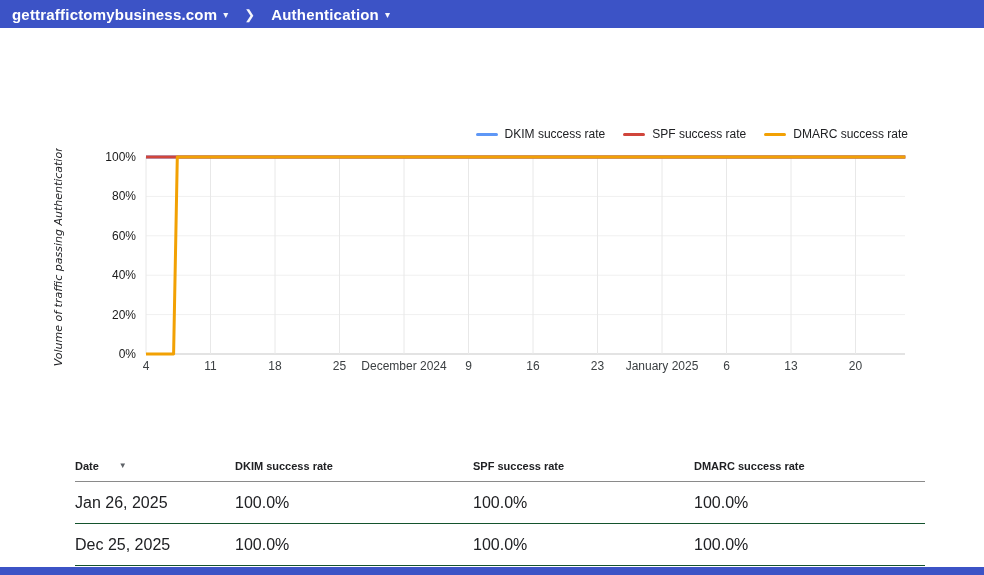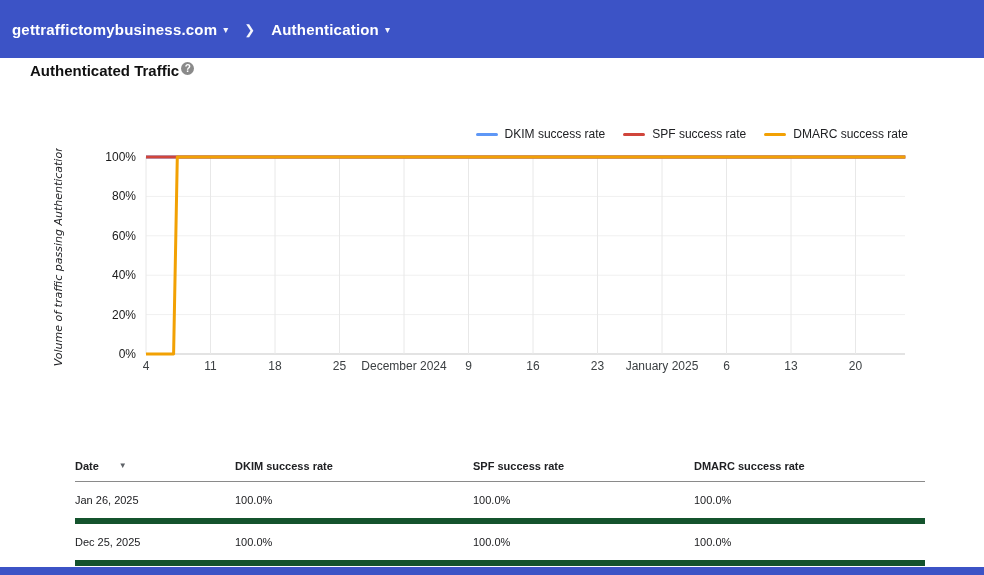--- a/index.html
+++ b/index.html
@@ -1,21 +1,21 @@
 <!DOCTYPE html>
 <html><head>
 <meta charset="utf-8">
 <style>
   * { margin:0; padding:0; box-sizing:border-box; }
   html,body { background:#fff; }
   body { font-family:"Liberation Sans", sans-serif; }
   .app { position:relative; width:984px; height:575px; overflow:hidden; background:#fff; }
 
   
-  .topbar { position:absolute; top:0; left:0; right:0; height:58px; background:#3c53c6;
+  .topbar { position:absolute; top:0; left:0; right:0; height:28px; background:#3c53c6;
             display:flex; align-items:center; padding:0 12px; color:#fff; }
   .dropdown { display:flex; align-items:center; cursor:pointer; }
   .dd-label { font-size:15px; font-weight:700; letter-spacing:.2px; }
   .dd-label.section { font-weight:700; }
   .caret { font-size:10px; margin-left:6px; opacity:.95; }
   .chev { margin:0 16px; font-size:13px; opacity:.95; }
 
   
   .title-row { position:absolute; top:62px; left:30px; display:flex; align-items:flex-start; }
   .title-row h1 { font-size:15px; font-weight:700; color:#111; line-height:18px; }
@@ -34,45 +34,41 @@
   .tick-y { font:12px "Liberation Sans", sans-serif; fill:#1a1a1a; }
   .ylabel { font:italic 11px "DejaVu Sans", sans-serif; fill:#202124; }
 
   
   .data-table { position:absolute; left:75px; top:450px; width:850px; }
   .t-head { display:grid; grid-template-columns:160px 238px 221px auto; align-items:center;
             height:32px; border-bottom:1px solid #8a8a8a; }
   .th { font-size:11px; font-weight:700; color:#202124; display:flex; align-items:center; gap:20px; }
   .sort-arrow { font-size:8px; color:#5f6368; }
   .t-row { display:grid; grid-template-columns:160px 238px 221px auto; align-items:center;
-           height:42px; border-bottom:6px solid #14532d; font-size:11px; color:#202124; }
+           height:42px; border-bottom:1px solid #14532d; font-size:16px; color:#202124; }
 
   .bottom-bar { position:absolute; left:0; right:0; bottom:0; height:8px; background:#3c53c6; }
 </style>
 </head>
 <body>
 
 <div class="app">
 
   <header class="topbar">
     <div class="dropdown">
       <span class="dd-label">gettraffictomybusiness.com</span>
       <span class="caret">▾</span>
     </div>
     <span class="chev">❯</span>
     <div class="dropdown">
       <span class="dd-label section">Authentication</span>
       <span class="caret">▾</span>
     </div>
   </header>
 
-  <div class="title-row">
-    <h1>Authenticated Traffic</h1>
-    <span class="help">?</span>
-  </div>
 
   <div class="legend">
     <div class="legend-item">
       <span class="swatch" style="background: rgb(94, 151, 246);"></span>
       <span>DKIM success rate</span>
     </div>
     <div class="legend-item">
       <span class="swatch" style="background: rgb(208, 69, 59);"></span>
       <span>SPF success rate</span>
     </div>

